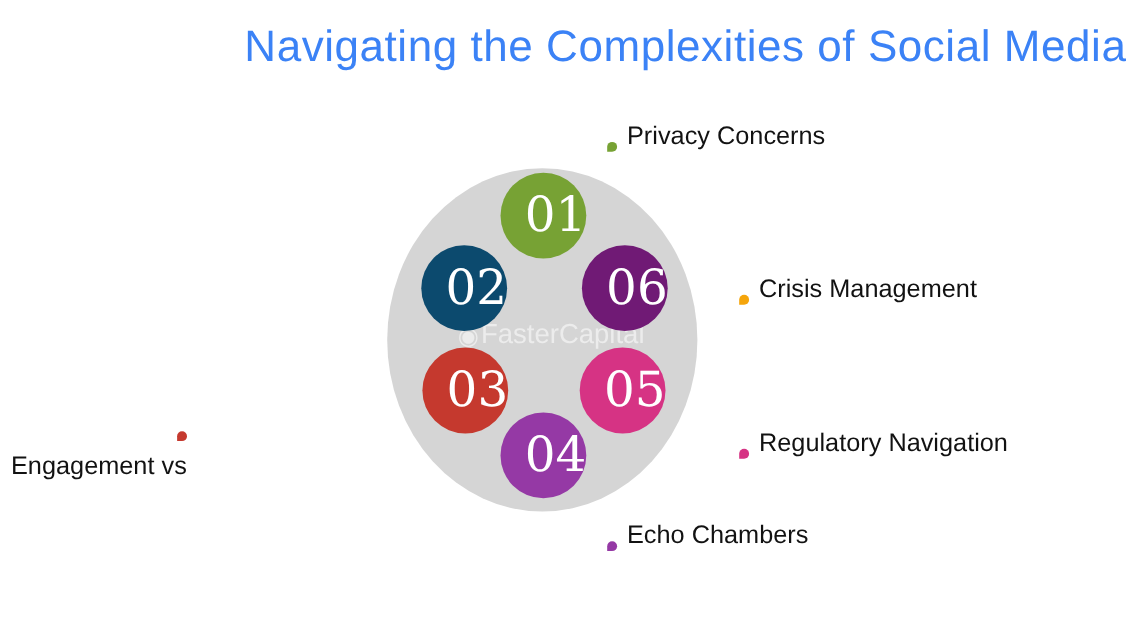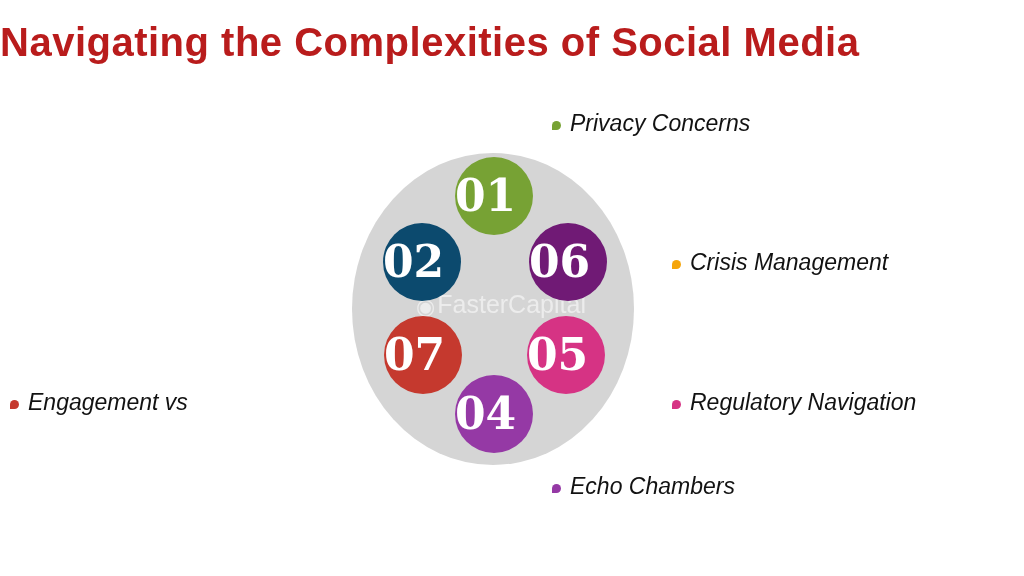--- a/index.html
+++ b/index.html
@@ -14,24 +14,24 @@
     height: 576px;
     background: #ffffff;
     overflow: hidden;
   }
   .title {
     position: absolute;
     top: 20px;
     left: 0;
     width: 100%;
     margin: 0;
-    text-align: left;
+    text-align: right;
     font-size: 40px;
-    font-weight: 700;
-    color: #b91c1c;
+    font-weight: 400;
+    color: #3b82f6;
     letter-spacing: 0.5px;
   }
   .ellipse {
     position: absolute;
     left: 352px;
     top: 153px;
     width: 282px;
     height: 312px;
     border-radius: 50%;
     background: #d5d5d5;
@@ -53,60 +53,58 @@
     font-size: 22px;
     vertical-align: -1px;
   }
   .num-circle {
     position: absolute;
     width: 78px;
     height: 78px;
     border-radius: 50%;
     display: flex;
     align-items: center;
-    justify-content: flex-start;
-    font-weight: bold;
+    justify-content: flex-end;
   }
   .num-circle span {
     font-family: "DejaVu Serif", serif;
     font-size: 44px;
     color: #ffffff;
     line-height: 1;
   }
   .c1 { left: 455px; top: 157px; }  
   .c2 { left: 383px; top: 223px; }  
   .c3 { left: 384px; top: 316px; }  
   .c4 { left: 455px; top: 375px; }  
   .c5 { left: 527px; top: 316px; }  
   .c6 { left: 529px; top: 223px; }  
 
   .label {
     position: absolute;
     display: flex;
-    align-items: center;
+    align-items: flex-end;
     gap: 9px;
     white-space: nowrap;
-    font-style: italic;
   }
   .label .dot {
     width: 9px;
     height: 9px;
     border-radius: 50% 50% 50% 0;
     margin-top: 3px;
     flex: 0 0 auto;
   }
   .label .lab-text {
     font-size: 23px;
     color: #121212;
     line-height: 1.2;
   }
   .lab-privacy     { left: 552px; top: 110px; }
   .lab-misinfo     { left: 10px;  top: 249px; }
   .lab-crisis      { left: 672px; top: 249px; }
-  .lab-engagement  { left: 10px;  top: 389px; }
+  .lab-engagement  { left: 10px;  top: 389px; flex-direction: column; }
   .lab-regulatory  { left: 672px; top: 389px; }
   .lab-echo        { left: 552px; top: 473px; }
 </style>
 </head>
 <body>
 
 <div class="slide">
 
   <h1 class="title">Navigating the Complexities of Social Media</h1>
 
@@ -116,21 +114,21 @@
     <span class="wm-icon">◉</span><span>FasterCapital</span>
   </div>
 
   <div class="num-circle c1" style="background-color: rgb(119, 162, 52);">
     <span>01</span>
   </div>
   <div class="num-circle c2" style="background-color: #0c4a6e;">
     <span>02</span>
   </div>
   <div class="num-circle c3" style="background-color: rgb(197, 57, 46);">
-    <span>07</span>
+    <span>03</span>
   </div>
   <div class="num-circle c4" style="background-color: rgb(149, 57, 165);">
     <span>04</span>
   </div>
   <div class="num-circle c5" style="background-color: rgb(214, 51, 132);">
     <span>05</span>
   </div>
   <div class="num-circle c6" style="background-color: #701a75;">
     <span>06</span>
   </div>

